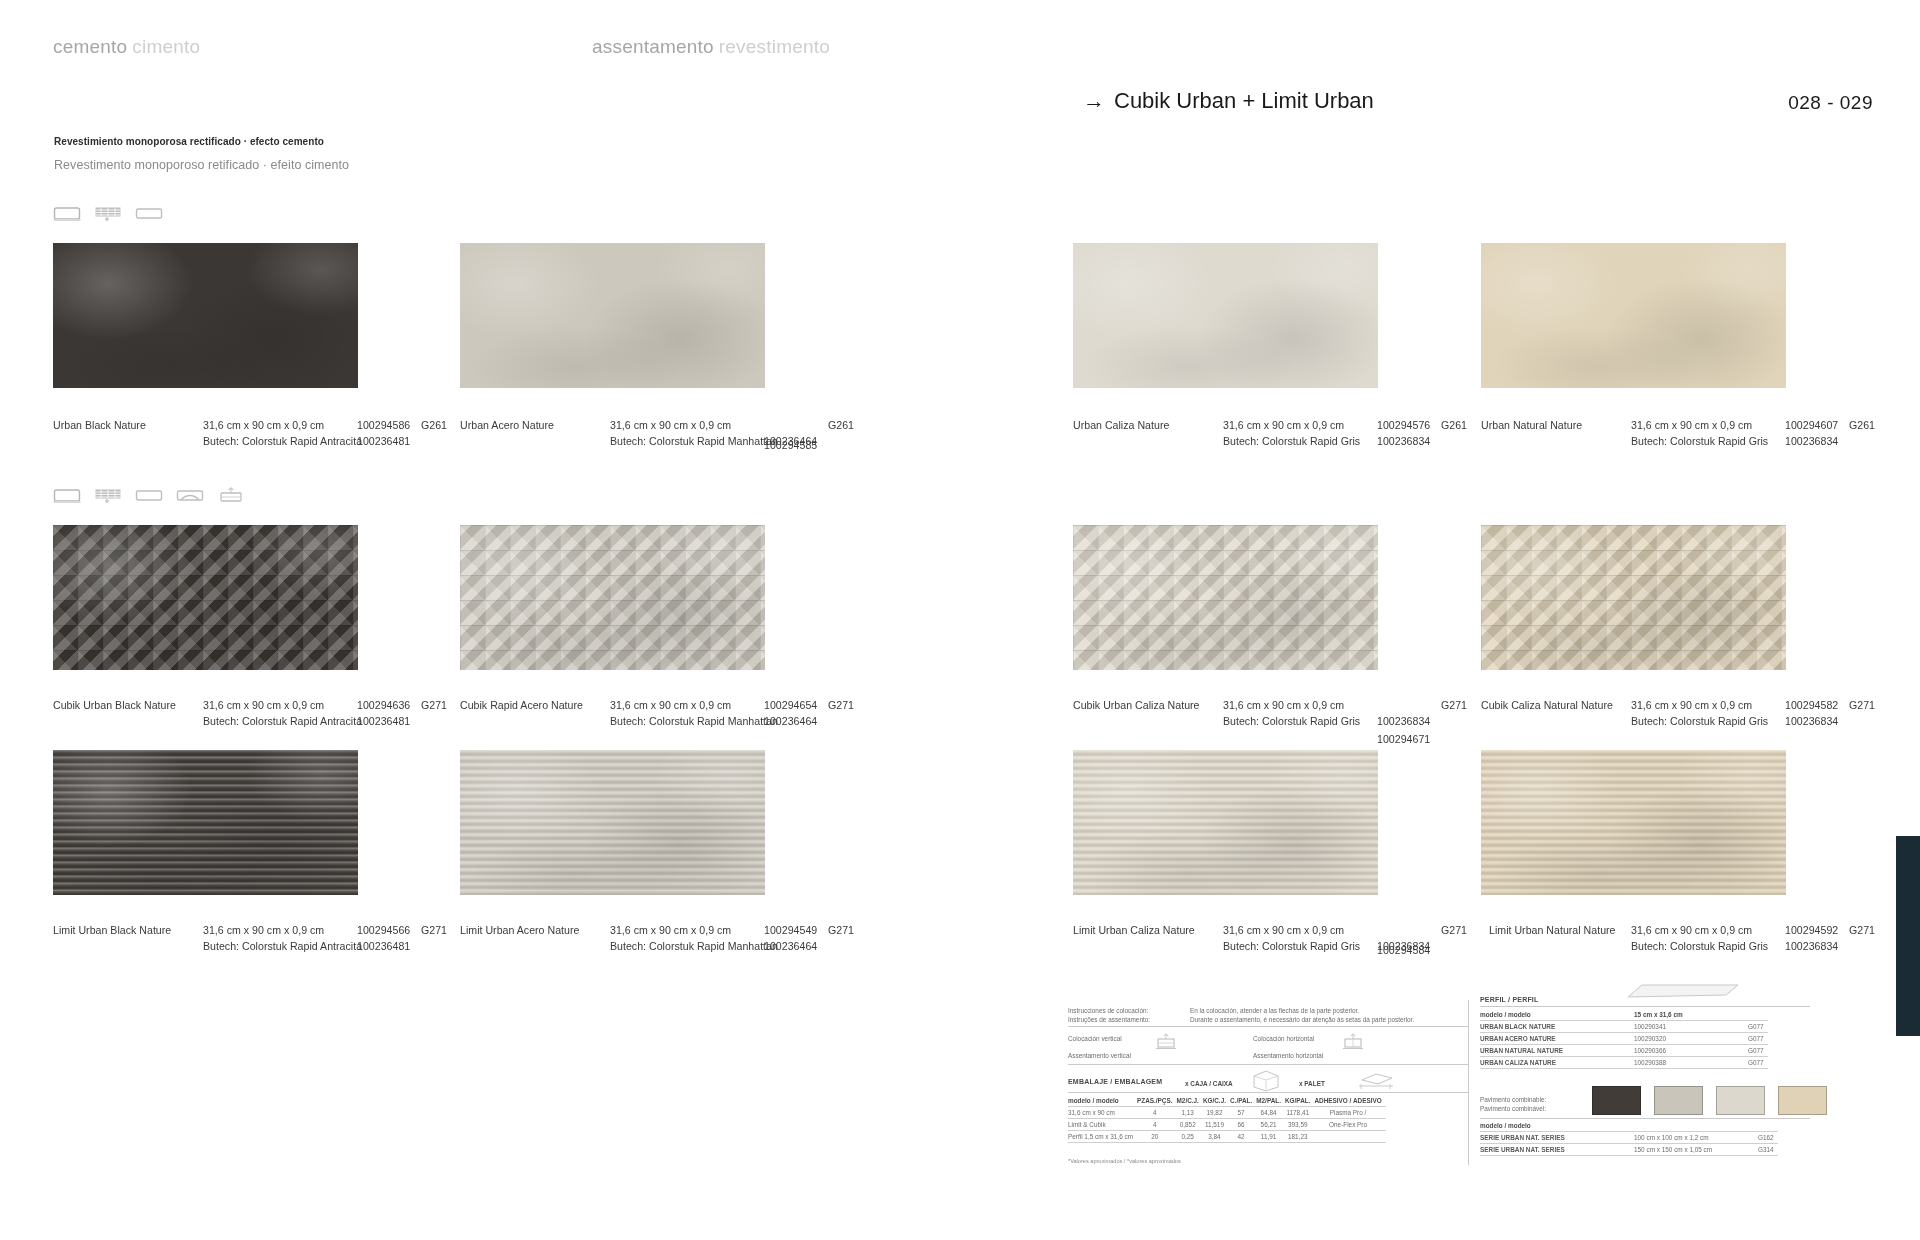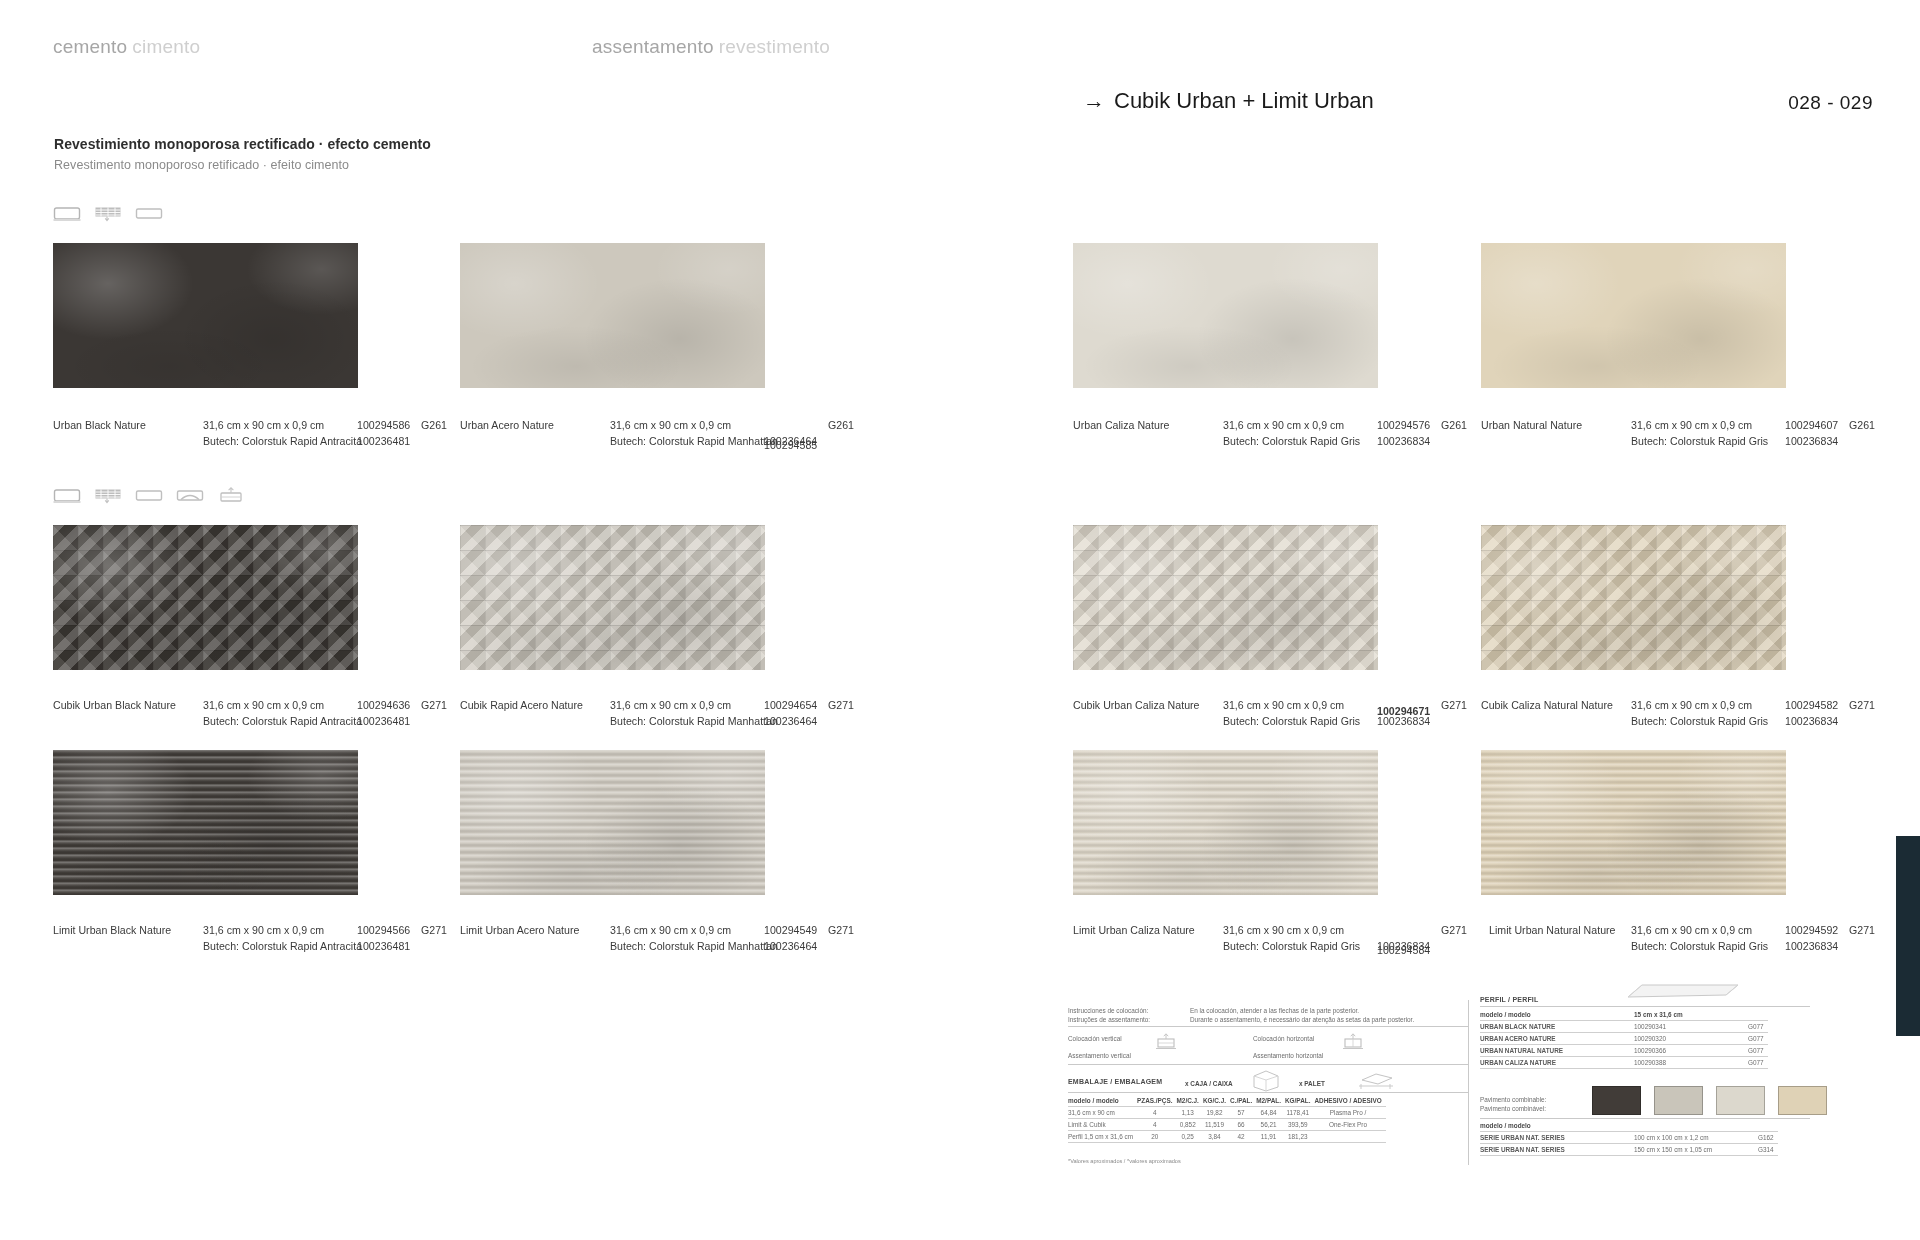--- a/index.html
+++ b/index.html
@@ -11,21 +11,21 @@
   .page{position:absolute;inset:0;background:#fff;}
 
   
   .kicker{position:absolute;font-size:19px;letter-spacing:.2px;color:#b9b9b9;white-space:nowrap;}
   .kicker .es{color:#a6a6a6;}
   .kicker .pt{color:#cfcfcf;margin-left:5px;}
   #kick-left{left:53px;top:36px;}
   #kick-right{left:592px;top:36px;}
 
   .maintitle{position:absolute;left:52px;top:70px;font-size:40px;font-weight:400;letter-spacing:-.6px;color:#1a1a1a;}
-  .subtitle-es{position:absolute;left:54px;top:136px;font-size:14px;font-weight:600;color:#2e2e2e;letter-spacing:.05px;}
+  .subtitle-es{position:absolute;left:54px;top:136px;font-size:10px;font-weight:600;color:#2e2e2e;letter-spacing:.05px;}
   .subtitle-pt{position:absolute;left:54px;top:158px;font-size:12.5px;font-weight:400;color:#8a8a8a;letter-spacing:.05px;}
 
   .crossref{position:absolute;left:1083px;top:88px;font-size:22px;font-weight:500;color:#1a1a1a;white-space:nowrap;}
   .crossref .arrow{margin-right:9px;font-weight:400;}
   .pagenum{position:absolute;right:47px;top:92px;font-size:19px;font-weight:500;color:#1a1a1a;letter-spacing:.5px;}
 
   
   .edge-tab{position:absolute;right:0;top:836px;width:24px;height:200px;background:#1b2b34;}
 
   
@@ -261,21 +261,21 @@
   <div class="cap" style="left:460px;top:698px;">Cubik Rapid Acero Nature</div>
   <div class="cap" style="left:610px;top:698px;">31,6 cm x 90 cm x 0,9 cm</div>
   <div class="cap" style="left:610px;top:714px;">Butech: Colorstuk Rapid Manhattan</div>
   <div class="cap" style="left:764px;top:698px;">100294654</div>
   <div class="cap" style="left:764px;top:714px;">100236464</div>
   <div class="cap" style="left:828px;top:698px;">G271</div>
 
   <div class="cap" style="left:1073px;top:698px;">Cubik Urban Caliza Nature</div>
   <div class="cap" style="left:1223px;top:698px;">31,6 cm x 90 cm x 0,9 cm</div>
   <div class="cap" style="left:1223px;top:714px;">Butech: Colorstuk Rapid Gris</div>
-  <div class="cap" style="left:1377px;top:704px;font-weight:bold;">100294671</div>
+  <div class="cap" style="left:1377px;top:732px;">100294671</div>
   <div class="cap" style="left:1377px;top:714px;">100236834</div>
   <div class="cap" style="left:1441px;top:698px;">G271</div>
 
   <div class="cap" style="left:1481px;top:698px;">Cubik Caliza Natural Nature</div>
   <div class="cap" style="left:1631px;top:698px;">31,6 cm x 90 cm x 0,9 cm</div>
   <div class="cap" style="left:1631px;top:714px;">Butech: Colorstuk Rapid Gris</div>
   <div class="cap" style="left:1785px;top:698px;">100294582</div>
   <div class="cap" style="left:1785px;top:714px;">100236834</div>
   <div class="cap" style="left:1849px;top:698px;">G271</div>
 

